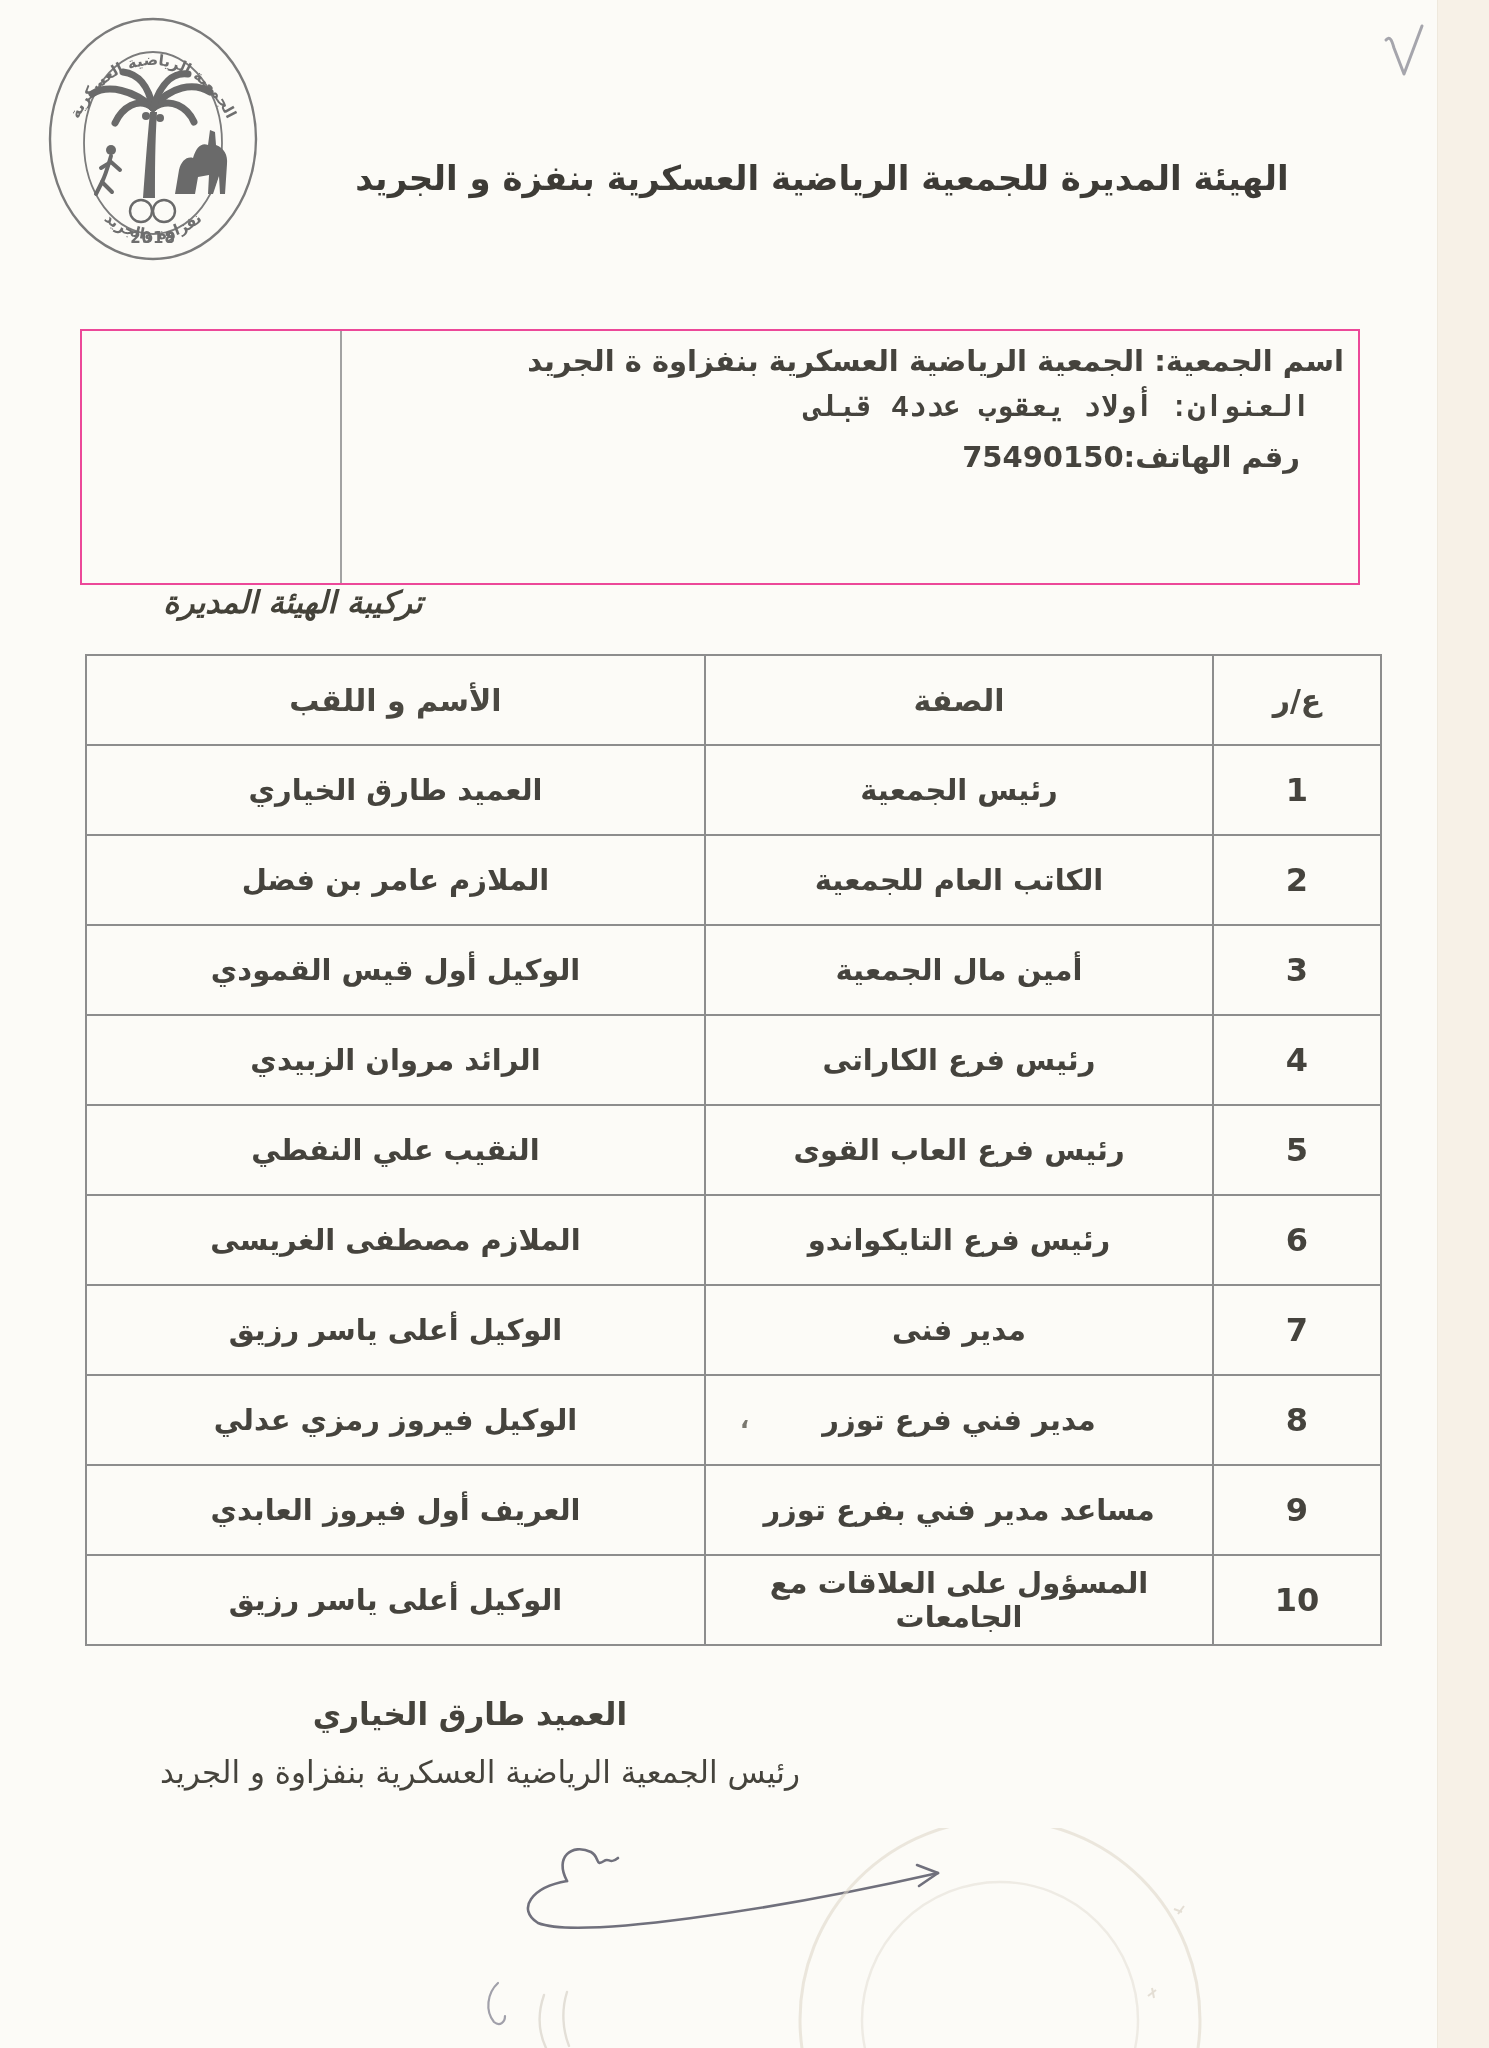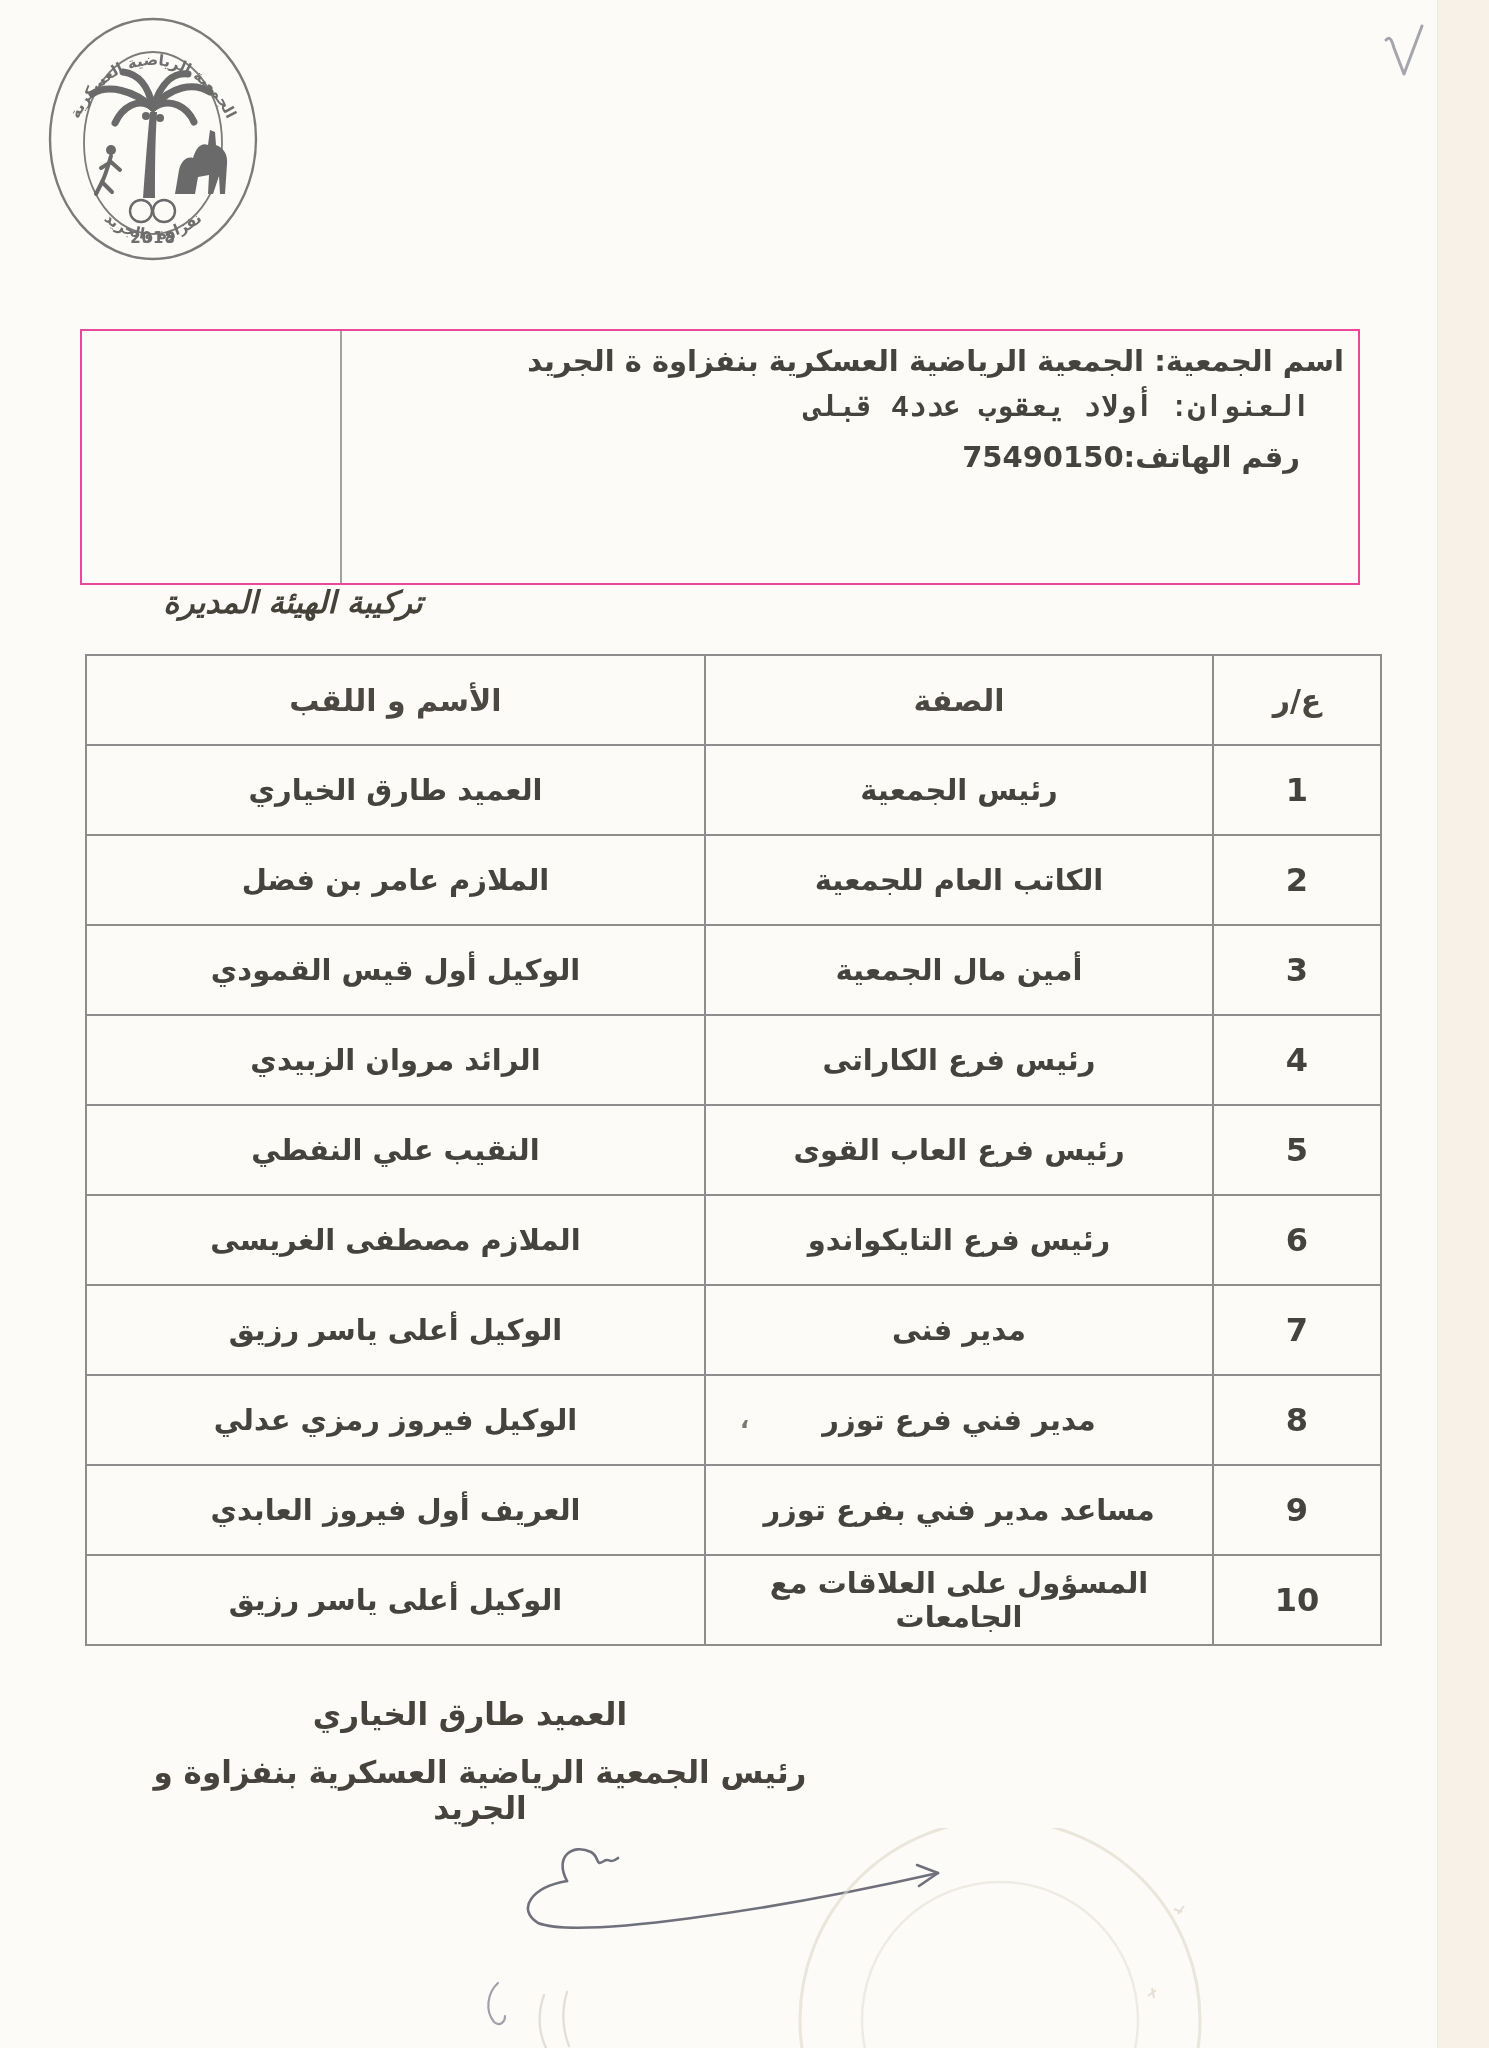--- a/index.html
+++ b/index.html
@@ -40,21 +40,21 @@
   table.board tbody tr{height:90px;}
   table.board th{font-size:30px;color:#4a4841;}
   td.c-num{font-size:32px;color:#4c4a44;}
   td.c-role{font-size:29px;position:relative;}
   td.c-name{font-size:29px;}
   .stray-mark{position:absolute;left:34px;top:30px;font-size:24px;color:#7a786f;}
 
   .sig-name{position:absolute;left:300px;top:1696px;width:340px;text-align:center;direction:rtl;
     font-size:31px;font-weight:bold;color:#45433c;}
   .sig-title{position:absolute;left:140px;top:1754px;width:680px;text-align:center;direction:rtl;
-    font-size:31px;font-weight:bold;color:#45433c;}
+    font-size:31px;font-weight:normal;color:#45433c;}
 
   .signature{position:absolute;left:470px;top:1835px;}
   .stamp-faint{position:absolute;left:700px;top:1828px;}
 </style>
 </head>
 <body>
 
 <div class="page">
 
   <div class="edge-strip"></div>
@@ -100,20 +100,21 @@
       <path d="M 60,170 l -6,12 M 60,170 l 10,10"></path>
     </g>
 
     <g fill="none" stroke="#6a6a6a" stroke-width="2.4">
       <circle cx="99" cy="199" r="11"></circle>
       <circle cx="122" cy="199" r="11"></circle>
     </g>
     <text x="111" y="231" font-size="15" text-anchor="middle" letter-spacing="1">2018</text>
   </svg>
 
+  <div class="doc-title" dir="rtl">الهيئة المديرة للجمعية الرياضية العسكرية بنفزة و الجريد</div>
 
   <div class="info-box">
     <div class="info-divider"></div>
     <div class="info-lines">
       <div class="info-line l1">اسم الجمعية: الجمعية الرياضية العسكرية بنفزاوة ة الجريد</div>
       <div class="info-line l2">العنوان: أولاد يعقوب عدد4 قبلى</div>
       <div class="info-line l4">رقم الهاتف:75490150</div>
     </div>
   </div>
 

